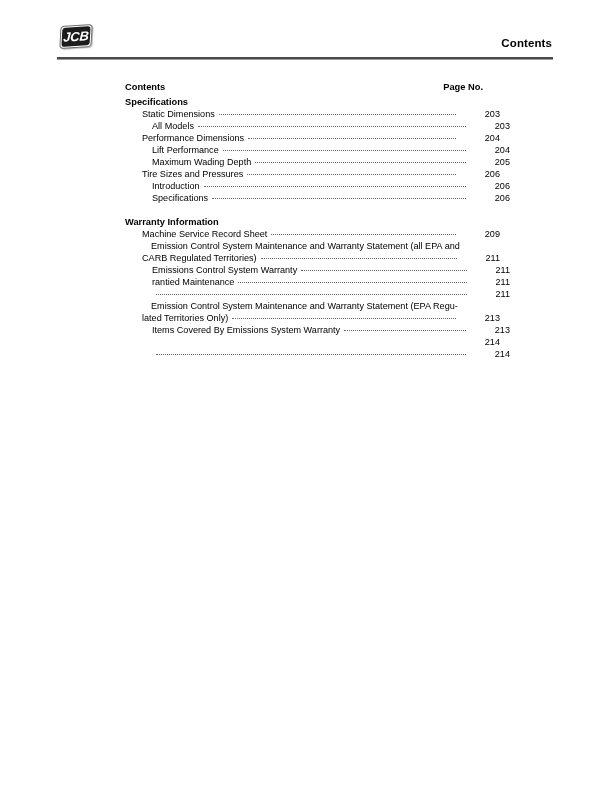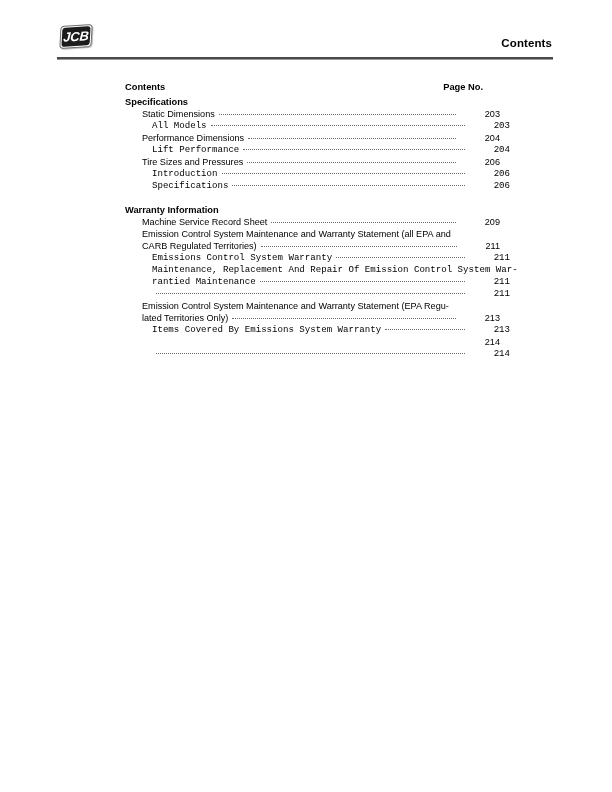--- a/index.html
+++ b/index.html
@@ -113,21 +113,21 @@
     height: 12px;
   }
 
   .entry {
     display: flex;
     align-items: baseline;
     line-height: 12px;
     width: 100%;
   }
   .entry.lvl1 { padding-left: 17px; }
-  .entry.lvl2 { padding-left: 27px; font-family: Liberation Mono, monospace; }
+  .entry.lvl2 { padding-left: 27px; }
 
   .entry-label {
     white-space: nowrap;
   }
   .entry-leader {
     flex: 1 1 auto;
     min-width: 0;
     border-bottom: 1px dotted #6a6a6a;
     position: relative;
     top: -2px;
@@ -148,20 +148,21 @@
   .entry.wrap {
     display: block;
   }
   .entry.wrap .wrap-line {
     display: flex;
     align-items: baseline;
     line-height: 12px;
   }
   .entry.wrap .wrap-line .entry-label-first {
     white-space: nowrap;
+    margin-left: 9px;
   }
 </style>
 </head>
 <body>
 
 <div class="page-header">
 
   <div class="jcb-logo">
     <div class="logo-outer"></div>
     <div class="logo-inner"></div>
@@ -195,20 +196,25 @@
       <div class="entry lvl1">
         <span class="entry-label">Performance Dimensions</span>
         <span class="entry-leader"></span>
         <span class="entry-page">204</span>
       </div>
       <div class="entry lvl2">
         <span class="entry-label">Lift Performance</span>
         <span class="entry-leader"></span>
         <span class="entry-page">204</span>
       </div>
+      <div class="entry lvl2">
+        <span class="entry-label">Maximum Wading Depth</span>
+        <span class="entry-leader"></span>
+        <span class="entry-page">205</span>
+      </div>
       <div class="entry lvl1">
         <span class="entry-label">Tire Sizes and Pressures</span>
         <span class="entry-leader"></span>
         <span class="entry-page">206</span>
       </div>
       <div class="entry lvl2">
         <span class="entry-label">Introduction</span>
         <span class="entry-leader"></span>
         <span class="entry-page">206</span>
       </div>
@@ -234,23 +240,20 @@
           <span class="entry-page">211</span>
         </div>
       </div>
       <div class="entry lvl2">
         <span class="entry-label">Emissions Control System Warranty</span>
         <span class="entry-leader"></span>
         <span class="entry-page">211</span>
       </div>
       <div class="entry lvl2 wrap">
         <div class="wrap-line">
-          <span class="entry-label-first">Maintenance, Replacement And Repair Of Emission Control System War-</span>
-        </div>
-        <div class="wrap-line">
           <span class="entry-label">rantied Maintenance</span>
           <span class="entry-leader"></span>
           <span class="entry-page">211</span>
         </div>
       </div>
       <div class="entry lvl2">
         <span class="entry-leader"></span>
         <span class="entry-page">211</span>
       </div>
       <div class="entry lvl1 wrap">

